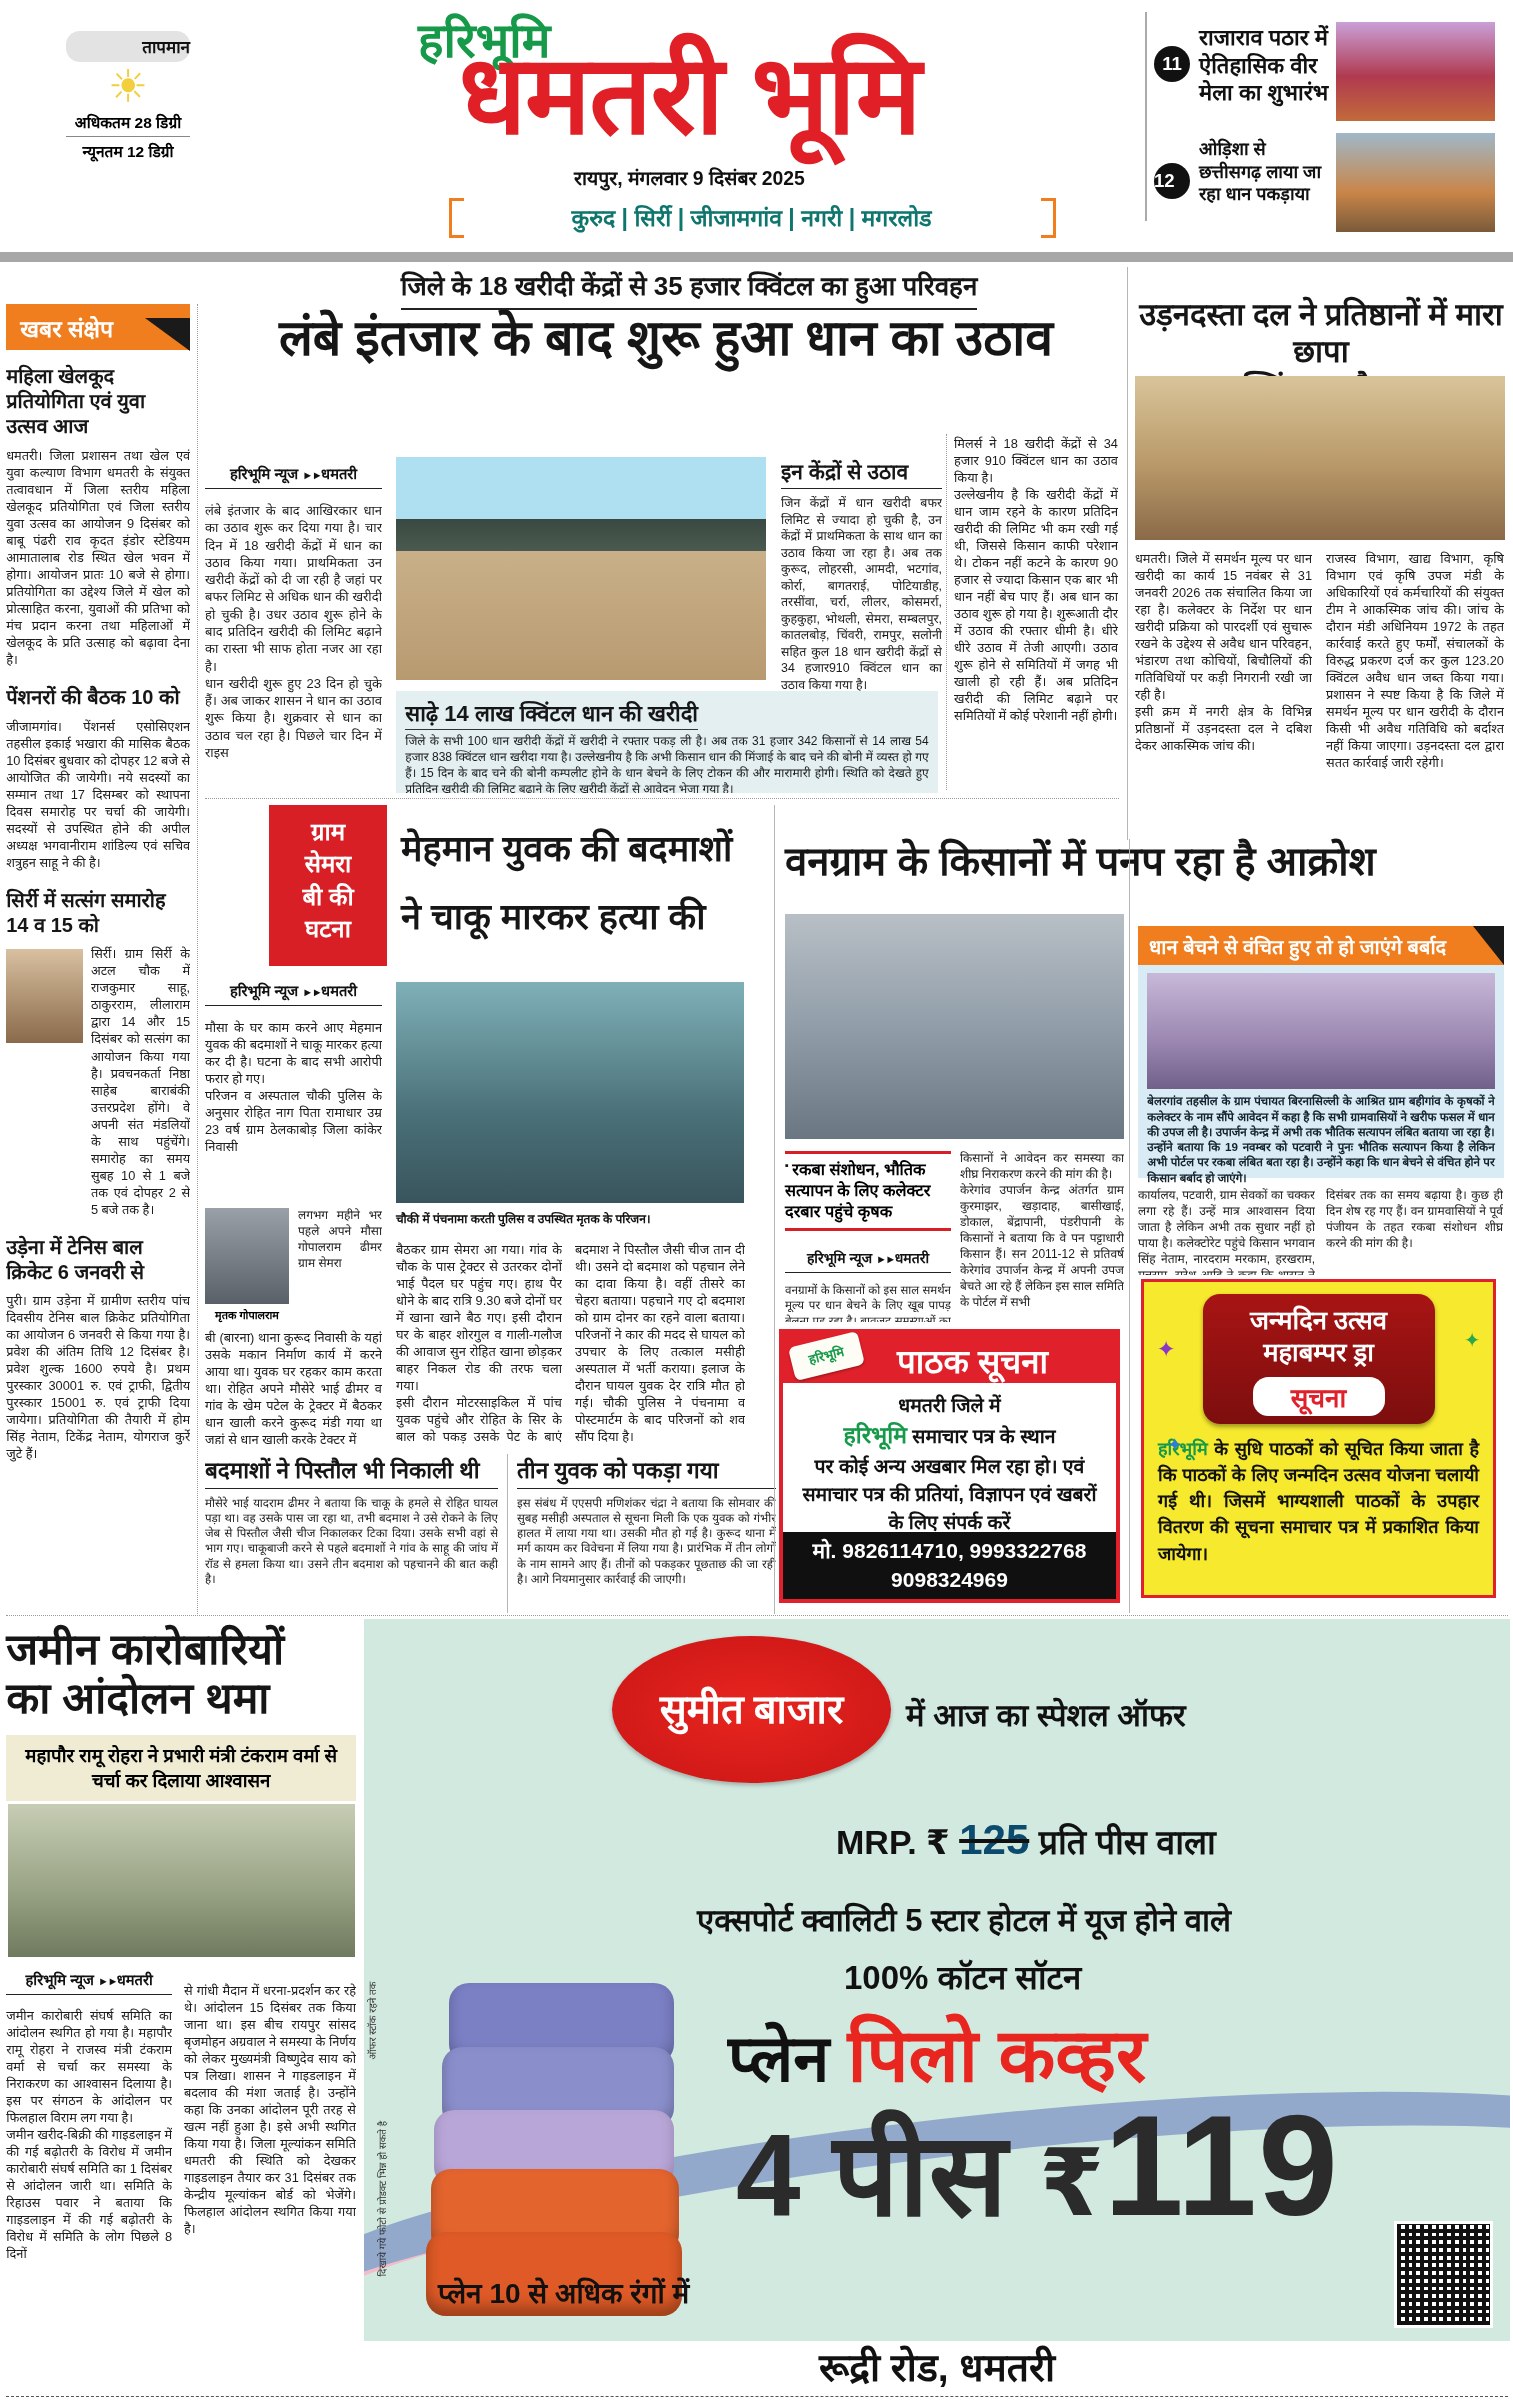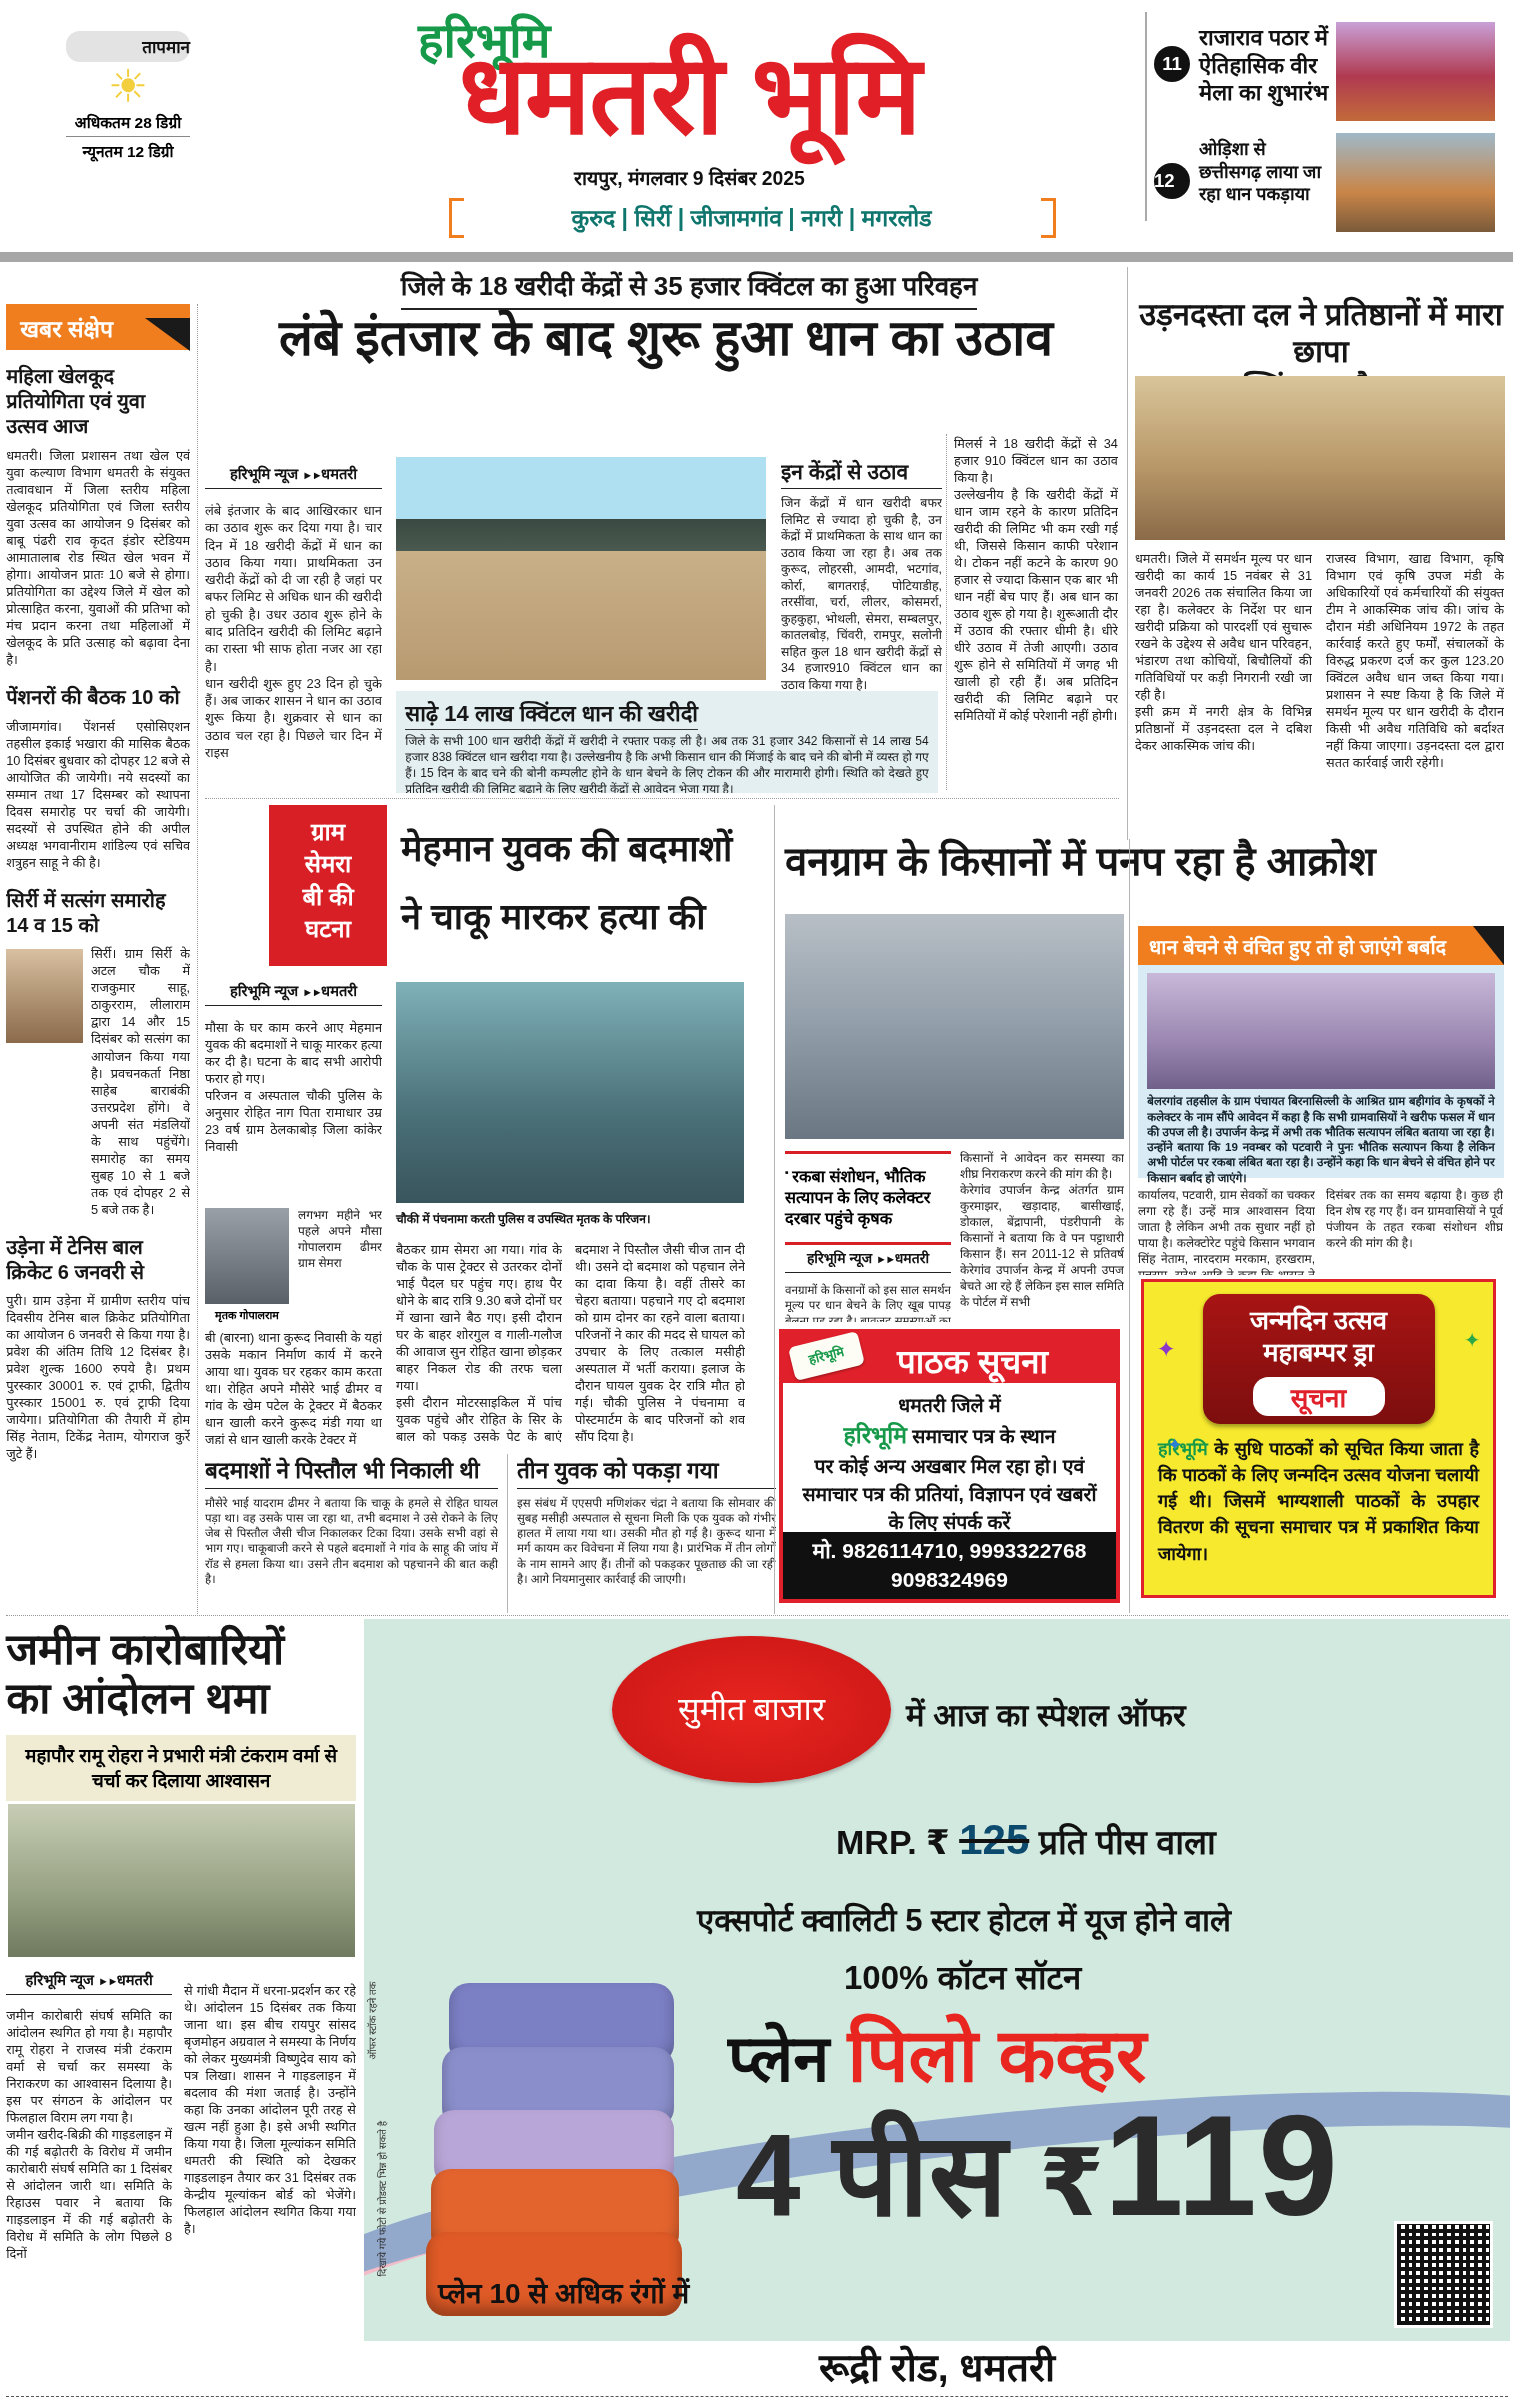--- a/index.html
+++ b/index.html
@@ -156,21 +156,21 @@
   <div class="abs solv" style="left:507px;top:1454px;height:159px;"></div>
   <div class="abs" style="left:517px;top:1454px;width:259px;height:161px;overflow:hidden;">
     <div class="boxtitle" style="font-size:22.5px;">तीन युवक को पकड़ा गया</div>
     <div class="bt-sm jt">इस संबंध में एएसपी मणिशंकर चंद्रा ने बताया कि सोमवार की सुबह मसीही अस्पताल से सूचना मिली कि एक युवक को गंभीर हालत में लाया गया था। उसकी मौत हो गई है। कुरूद थाना में मर्ग कायम कर विवेचना में लिया गया है। प्रारंभिक में तीन लोगों के नाम सामने आए हैं। तीनों को पकड़कर पूछताछ की जा रही है। आगे नियमानुसार कार्रवाई की जाएगी।</div>
   </div>
 
   <div class="abs solv" style="left:774px;top:805px;height:809px;"></div>
   <div class="abs hl" style="left:785px;top:839px;width:712px;font-size:40px;line-height:1.1;">वनग्राम के किसानों में पनप रहा है आक्रोश</div>
   <div class="abs photo" style="left:785px;top:914px;width:339px;height:225px;background:linear-gradient(180deg,#b8bfc6 0%,#8d9aa6 55%,#6a7682 100%);"></div>
 
-  <div class="abs" style="left:785px;top:1151px;width:166px;border-top:3.1px solid #d91f26;border-bottom:3.1px solid #d91f26;padding:12px 0;">
+  <div class="abs" style="left:785px;top:1151px;width:166px;border-top:3.1px solid #d91f26;border-bottom:3.1px solid #d91f26;padding:5px 0;">
     <span style="color:#111;font-size:11px;vertical-align:top;">▪</span>
     <span style="font-weight:bold;font-size:16.3px;line-height:1.3;">रकबा संशोधन, भौतिक सत्यापन के लिए कलेक्टर दरबार पहुंचे कृषक</span>
   </div>
   <div class="abs ct byline" style="left:785px;top:1248px;width:166px;font-size:14px;">
     <span>हरिभूमि न्यूज</span>
     <span class="arr">►►</span><span>धमतरी</span>
   </div>
   <div class="abs bt jt" style="left:785px;top:1282px;width:166px;height:40px;font-size:11.6px;">वनग्रामों के किसानों को इस साल समर्थन मूल्य पर धान बेचने के लिए खूब पापड़ बेलना पड़ रहा है। बावजूद समस्याओं का निराकरण नहीं होने से नाराजगी देखी जा रही है। सोमवार को कलेक्टर जनदर्शन में केरेगांव तथा घटुला उपार्जन केन्द्र के</div>
   <div class="abs bt jt" style="left:960px;top:1151px;width:164px;height:172px;font-size:12px;">किसानों ने आवेदन कर समस्या का शीघ्र निराकरण करने की मांग की है।
 केरेगांव उपार्जन केन्द्र अंतर्गत ग्राम कुरमाझर, खड़ादाह, बासीखाई, डोकाल, बेंद्रापानी, पंडरीपानी के किसानों ने बताया कि वे पन पट्टाधारी किसान हैं। सन 2011-12 से प्रतिवर्ष केरेगांव उपार्जन केन्द्र में अपनी उपज बेचते आ रहे हैं लेकिन इस साल समिति के पोर्टल में सभी</div>
@@ -237,21 +237,21 @@
 जमीन खरीद-बिक्री की गाइडलाइन में की गई बढ़ोतरी के विरोध में जमीन कारोबारी संघर्ष समिति का 1 दिसंबर से आंदोलन जारी था। समिति के रिहाउस पवार ने बताया कि गाइडलाइन में की गई बढ़ोतरी के विरोध में समिति के लोग पिछले 8 दिनों</div>
   <div class="abs bt jt" style="left:184px;top:1982px;width:172px;height:410px;">से गांधी मैदान में धरना-प्रदर्शन कर रहे थे। आंदोलन 15 दिसंबर तक किया जाना था। इस बीच रायपुर सांसद बृजमोहन अग्रवाल ने समस्या के निर्णय को लेकर मुख्यमंत्री विष्णुदेव साय को पत्र लिखा। शासन ने गाइडलाइन में बदलाव की मंशा जताई है। उन्होंने कहा कि उनका आंदोलन पूरी तरह से खत्म नहीं हुआ है। इसे अभी स्थगित किया गया है। जिला मूल्यांकन समिति धमतरी की स्थिति को देखकर गाइडलाइन तैयार कर 31 दिसंबर तक केन्द्रीय मूल्यांकन बोर्ड को भेजेंगे। फिलहाल आंदोलन स्थगित किया गया है।</div>
 
   <div class="abs" style="left:364px;top:1619px;width:1146px;height:774px;background:#d2e9e0;overflow:hidden;">
 
     <div class="abs" style="left:-77px;top:496px;width:1394px;height:201px;background:#92a9cc;border-radius:50%;transform:rotate(-6deg);"></div>
     <div class="abs" style="left:-116px;top:542px;width:1394px;height:178px;background:#f2bcc8;border-radius:50%;transform:rotate(-7deg);"></div>
     <div class="abs" style="left:-77px;top:534px;width:1394px;height:194px;background:#d2e9e0;border-radius:50%;transform:rotate(-6.5deg);"></div>
 
     <div class="abs ct" style="left:248px;top:17px;width:279px;height:147px;background:radial-gradient(ellipse at center,#e8251f 0%,#d21a18 70%);border-radius:50%;box-shadow:0 2.3px 4.6px rgba(0,0,0,.25);">
-      <div style="color:#fff;font-weight:normal;font-size:32px;line-height:147px;font-family:'Liberation Serif','DejaVu Serif',serif;">सुमीत बाजार</div>
+      <div style="color:#fff;font-weight:bold;font-size:40px;line-height:147px;font-family:'Liberation Serif','DejaVu Serif',serif;">सुमीत बाजार</div>
     </div>
     <div class="abs" style="left:542px;top:74px;width:465px;font-weight:bold;font-size:31px;color:#111;">में आज का स्पेशल ऑफर</div>
 
     <div class="abs" style="left:472px;top:197px;width:635px;font-weight:bold;font-size:34px;color:#111;">
       <span>MRP. ₹ </span><span style="color:#0c4a6e;text-decoration:line-through;text-decoration-color:#111;font-size:42px;">125</span><span> प्रति पीस वाला</span>
     </div>
     <div class="abs" style="left:333px;top:279px;width:805px;font-weight:bold;font-size:31px;color:#111;">एक्सपोर्ट क्वालिटी 5 स्टार होटल में यूज होने वाले</div>
     <div class="abs" style="left:480px;top:335px;width:542px;font-weight:bold;font-size:33px;color:#111;">100% कॉटन सॉटन</div>
 
     <div class="abs" style="left:62px;top:364px;width:271px;height:333px;">

